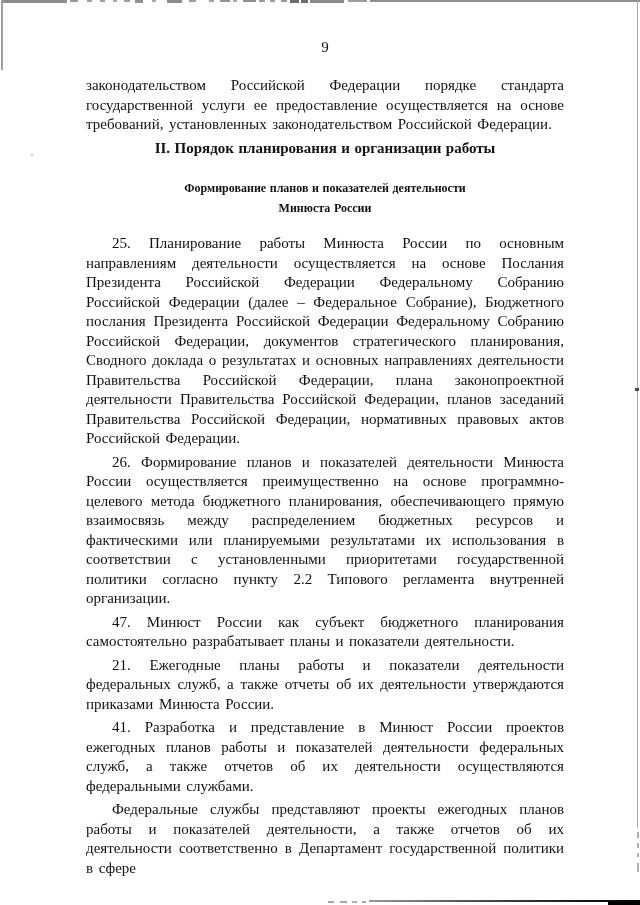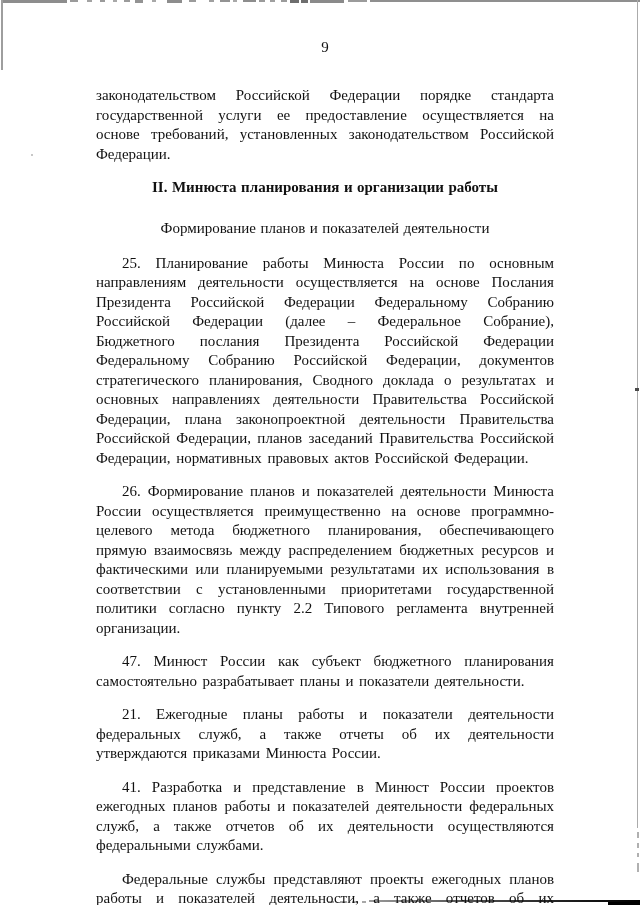--- a/index.html
+++ b/index.html
@@ -25,36 +25,36 @@
   .content {
     position: absolute;
     top: 72px;
     left: 82px;
     width: 486px;
     font-size: 15px;
     line-height: 19.5px;
     text-align: justify;
     word-spacing: 0.12em;
   }
-  .content p { margin: 14px; }
+  .content p { margin: 4px; }
   .para { text-indent: 26px; font-family: Liberation Serif, serif; }
   .no-indent { text-indent: 0; }
   .section-heading {
     margin: 22px 0 0 0;
     font-weight: bold;
     text-align: center;
     font-size: 15px;
     line-height: 19.5px;
     word-spacing: 0.05em;
   }
   .subsection-heading {
     margin: 20px 0 16px 0;
-    font-weight: normal;
+    font-weight: bold;
     text-align: center;
-    font-size: 15px;
+    font-size: 12px;
     line-height: 20px;
     word-spacing: 0.05em;
   }
   .subsection-heading span { display: block; }
   
   .artifact, .artifact i {
     position: absolute;
     display: block;
     pointer-events: none;
   }
@@ -114,24 +114,25 @@
     <i style="left:362px;top:901px;width:4px;height:2px;background:#a8a8a8"></i>
   </div>
   <div class="artifact a-bottom-line"></div>
   <div class="artifact a-bottom-tip"></div>
 
   <div class="page-number">9</div>
 
   <div class="content">
     <p class="no-indent">законодательством Российской Федерации порядке стандарта государственной услуги ее предоставление осуществляется на основе требований, установленных законодательством Российской Федерации.</p>
 
-    <p class="section-heading">II. Минюста планирования и организации работы</p>
+    <p class="section-heading">II. Порядок планирования и организации работы</p>
 
     <div class="subsection-heading">
       <span>Формирование планов и показателей деятельности</span>
+      <span>Минюста России</span>
     </div>
 
     <p class="para">25. Планирование работы Минюста России по основным направлениям деятельности осуществляется на основе Послания Президента Российской Федерации Федеральному Собранию Российской Федерации (далее – Федеральное Собрание), Бюджетного послания Президента Российской Федерации Федеральному Собранию Российской Федерации, документов стратегического планирования, Сводного доклада о результатах и основных направлениях деятельности Правительства Российской Федерации, плана законопроектной деятельности Правительства Российской Федерации, планов заседаний Правительства Российской Федерации, нормативных правовых актов Российской Федерации.</p>
     <p class="para">26. Формирование планов и показателей деятельности Минюста России осуществляется преимущественно на основе программно-целевого метода бюджетного планирования, обеспечивающего прямую взаимосвязь между распределением бюджетных ресурсов и фактическими или планируемыми результатами их использования в соответствии с установленными приоритетами государственной политики согласно пункту 2.2 Типового регламента внутренней организации.</p>
     <p class="para">47. Минюст России как субъект бюджетного планирования самостоятельно разрабатывает планы и показатели деятельности.</p>
     <p class="para">21. Ежегодные планы работы и показатели деятельности федеральных служб, а также отчеты об их деятельности утверждаются приказами Минюста России.</p>
     <p class="para">41. Разработка и представление в Минюст России проектов ежегодных планов работы и показателей деятельности федеральных служб, а также отчетов об их деятельности осуществляются федеральными службами.</p>
     <p class="para">Федеральные службы представляют проекты ежегодных планов работы и показателей деятельности, а также отчетов об их деятельности соответственно в Департамент государственной политики в сфере</p>
   </div>
 

